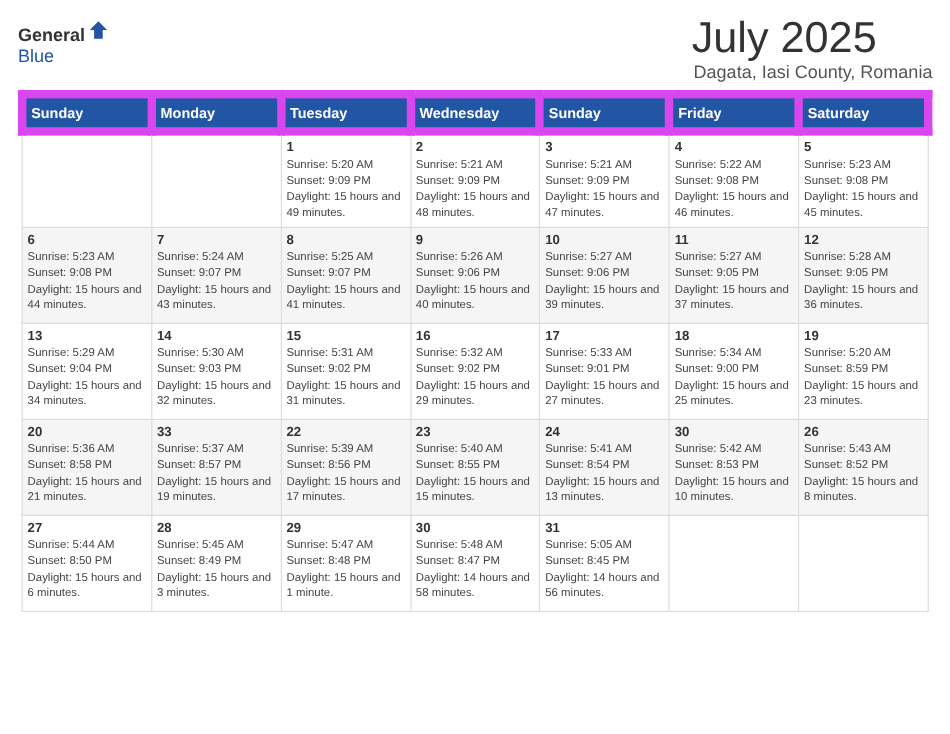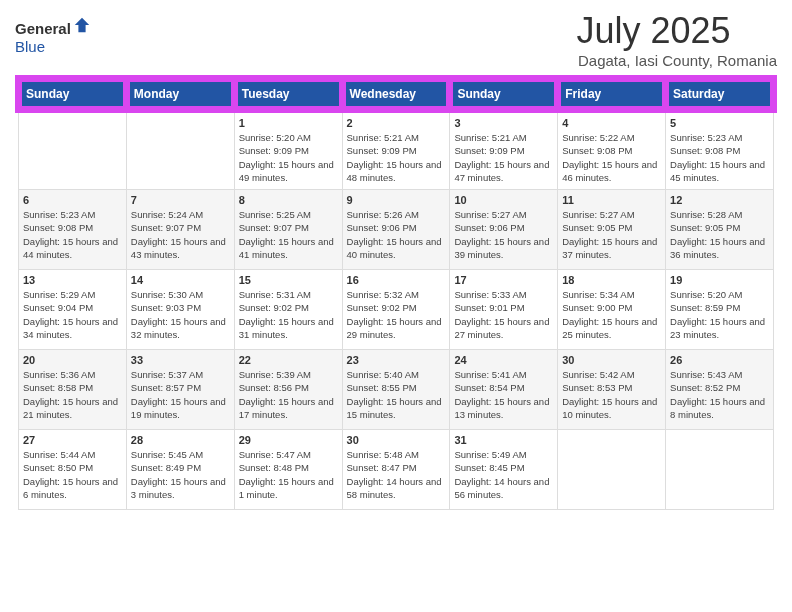--- a/index.html
+++ b/index.html
@@ -307,21 +307,21 @@
 Daylight: 15 hours and 1 minute.</div>
         </td>
         <td>
           <span class="day-number">30</span>
           <div class="day-detail">Sunrise: 5:48 AM
 Sunset: 8:47 PM
 Daylight: 14 hours and 58 minutes.</div>
         </td>
         <td>
           <span class="day-number">31</span>
-          <div class="day-detail">Sunrise: 5:49 AM
+          <div class="day-detail">Sunrise: 5:05 AM
 Sunset: 8:45 PM
 Daylight: 14 hours and 56 minutes.</div>
         </td>
         <td class="empty-cell"></td>
         <td class="empty-cell"></td>
       </tr>
     </tbody>
 </table>
 
 </body></html>

